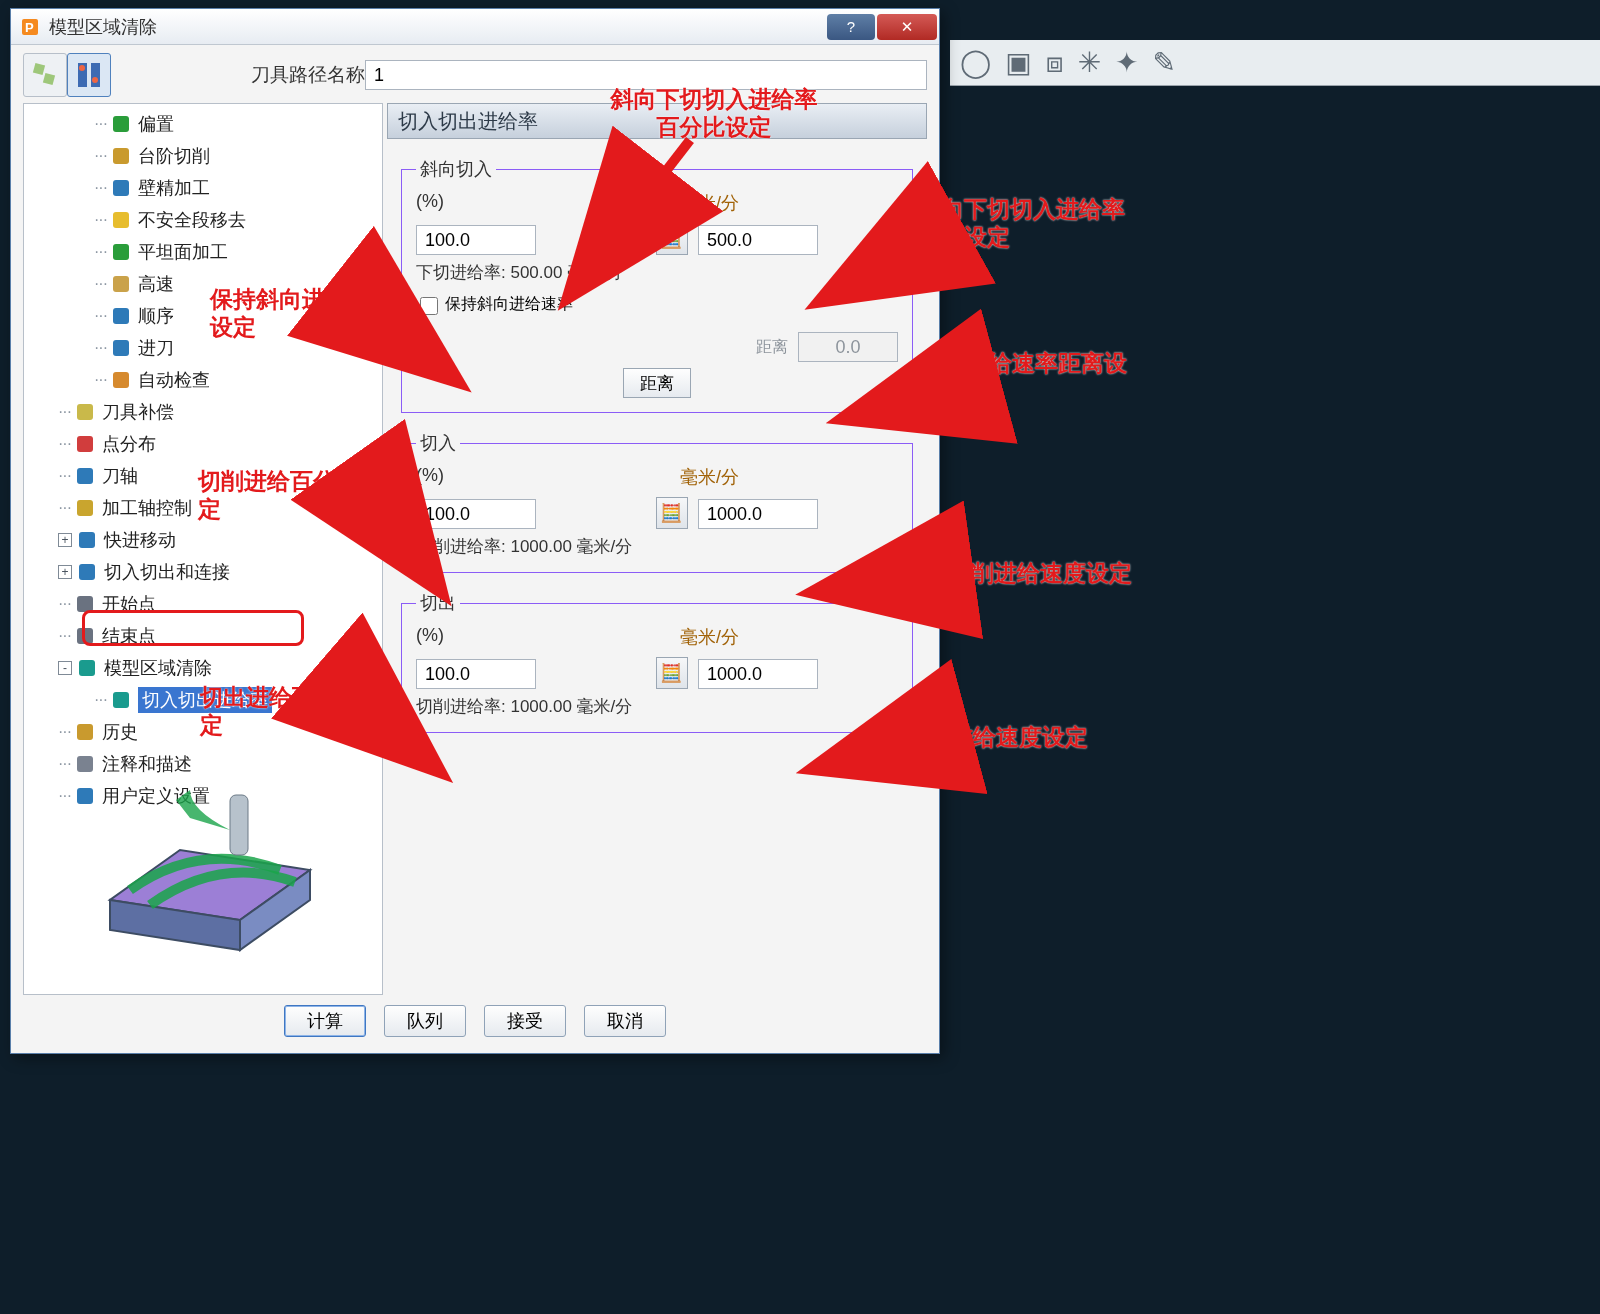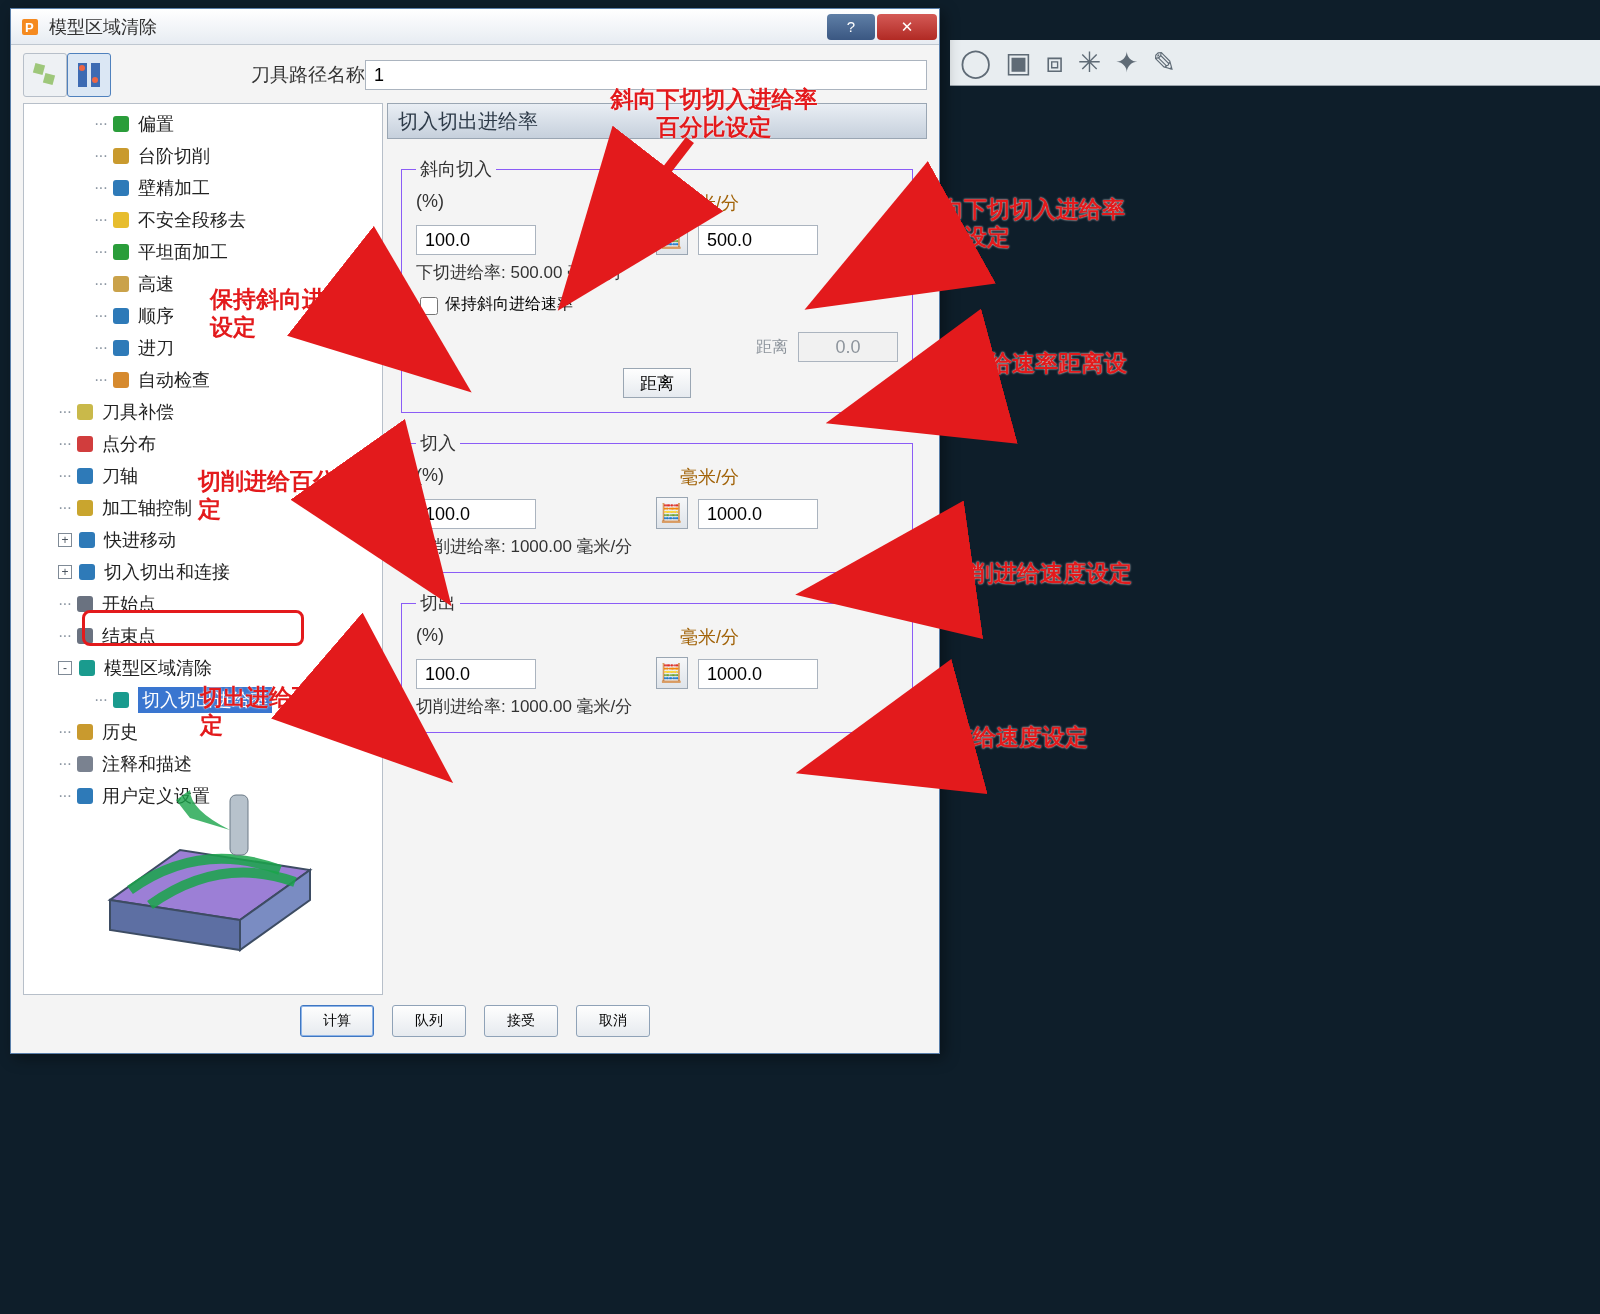--- a/index.html
+++ b/index.html
@@ -48,21 +48,21 @@
   .calc-btn { width:32px; height:32px; border:1px solid #9aa6b3; background:linear-gradient(#f6f7f9,#dfe4ea); display:flex; align-items:center; justify-content:center; font-size:18px; }
   .sub-lbl { font-size:17px; color:#333; margin-top:6px; }
   .chk { display:flex; gap:4px; margin-top:10px; }
   .chk input { width:18px; height:18px; }
   .dist-row { display:flex; align-items:center; gap:10px; margin-top:14px; }
   .dist-row .dl { flex:1; }
   .dist-btn-row { display:flex; justify-content:center; margin-top:6px; }
   .dist-btn { height:30px; padding:0 16px; border:1px solid #9aa6b3; background:linear-gradient(#fefefe,#e6eaef); font-size:17px; }
 
   .btn-bar { display:flex; justify-content:center; gap:18px; padding:10px 0 8px; }
-  .btn { height:32px; padding:0 22px; border:1px solid #8fa2b7; background:linear-gradient(#fefefe,#e6eaef); border-radius:3px; font-size:14px; }
+  .btn { height:32px; padding:0 22px; border:1px solid #8fa2b7; background:linear-gradient(#fefefe,#e6eaef); border-radius:3px; font-size:18px; }
   .btn.primary { border-color:#3f77c2; box-shadow:0 0 0 1px #8db4e8 inset; }
 
   
   .tree-node .dots { color:#8d97a3; font-size:16px; margin-right:3px; letter-spacing:-1px; }
 
   
   .thumb { position:absolute; left:80px; top:760px; width:260px; height:200px; }
 
   
   .annot { position:absolute; color:#e31a1c; font-weight:700; font-size:23px; line-height:1.2; pointer-events:none; text-shadow:0 0 2px #fff; }

